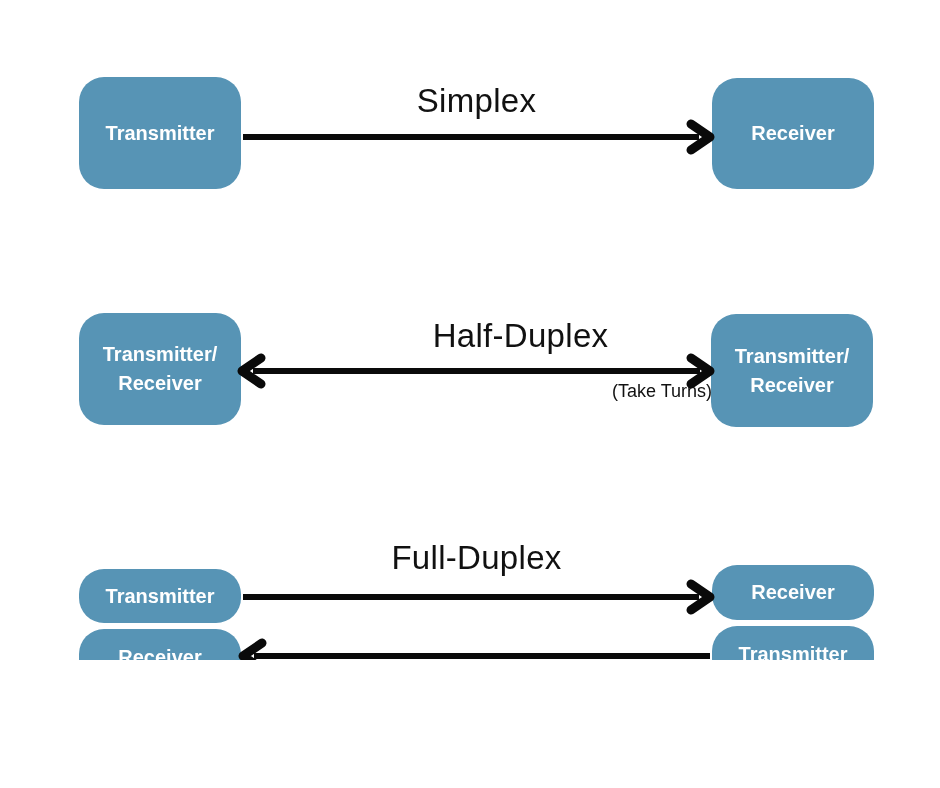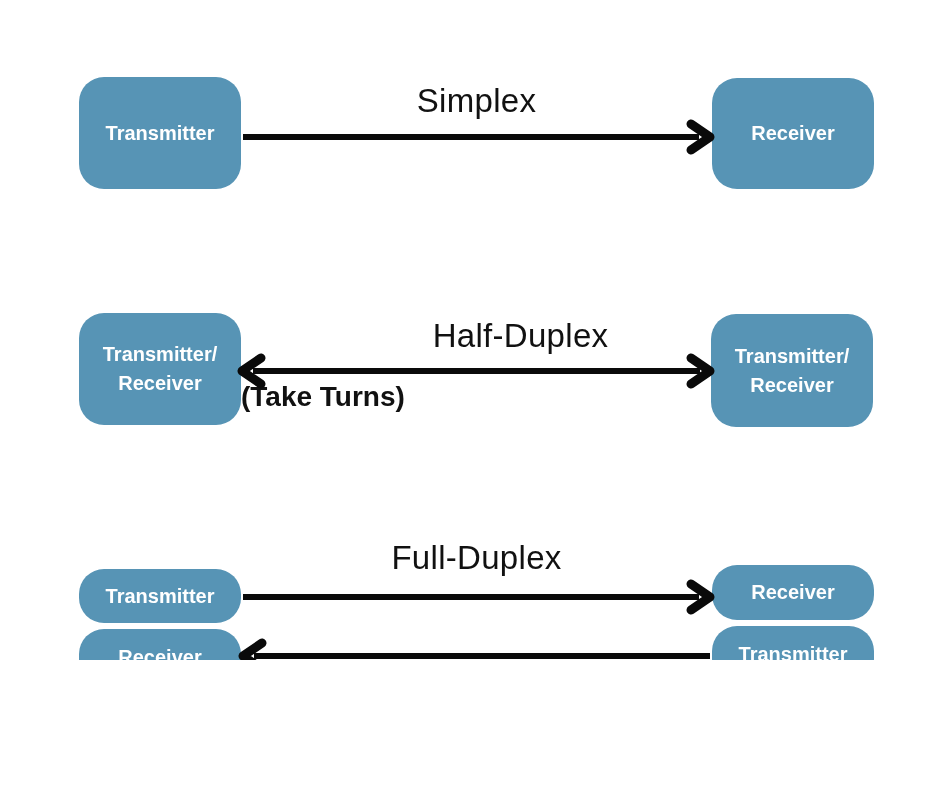--- a/index.html
+++ b/index.html
@@ -29,24 +29,24 @@
     position: absolute;
     text-align: center;
     color: var(--title-text, #111111);
     font-size: 33px;
     font-weight: 400;
     letter-spacing: 0.3px;
     white-space: nowrap;
   }
   .section-subtitle {
     position: absolute;
-    text-align: left;
+    text-align: right;
     color: var(--title-text, #111111);
-    font-size: 28px;
-    font-weight: 700;
+    font-size: 18px;
+    font-weight: 400;
     white-space: nowrap;
   }
   .arrow-layer {
     position: absolute;
     left: 0; top: 0;
     width: 940px; height: 788px;
     color: var(--arrow, #0a0a0a);
     pointer-events: none;
   }
 </style>

